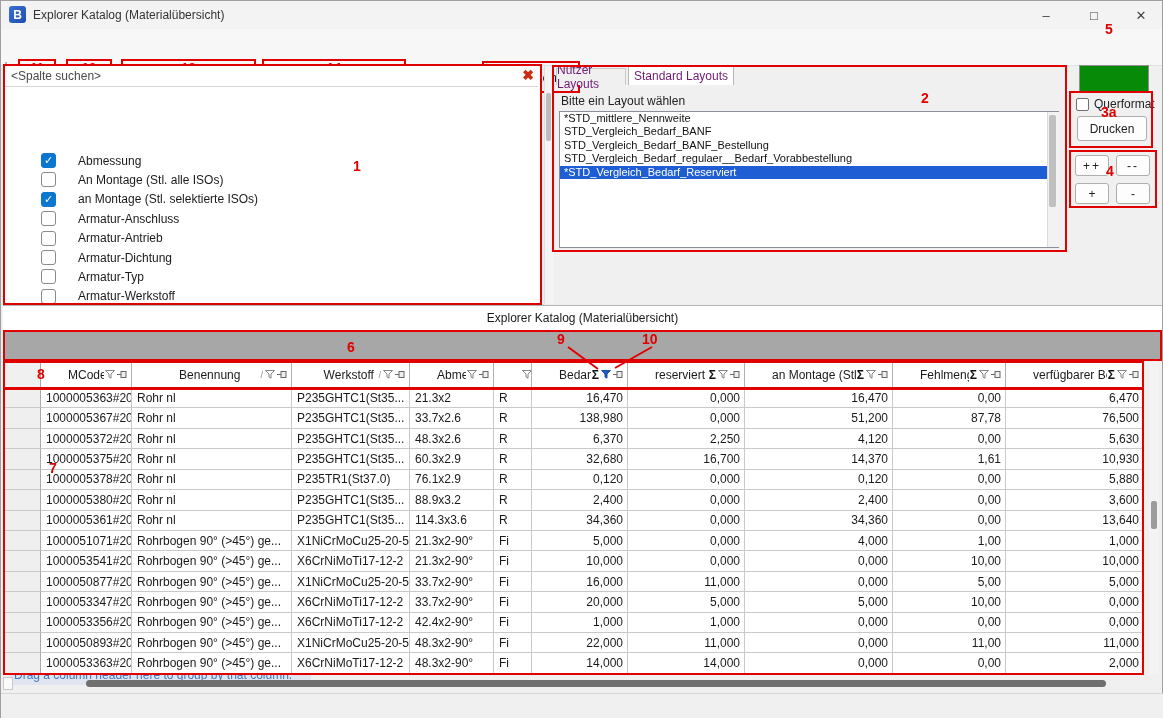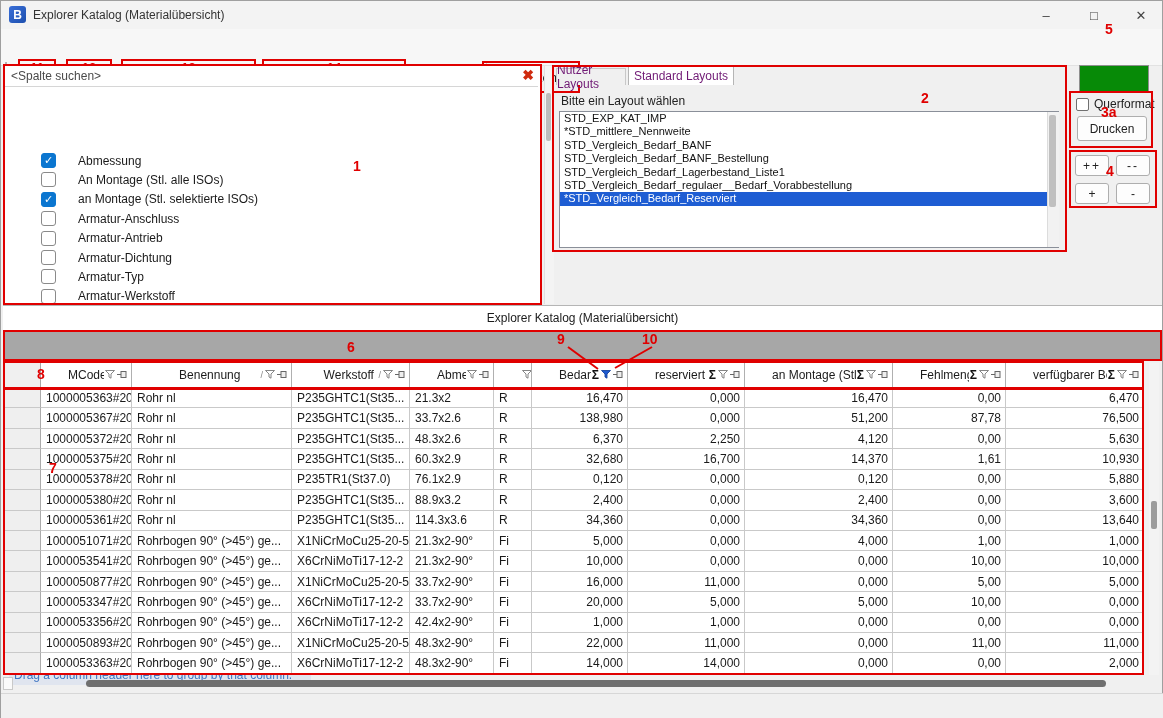--- a/index.html
+++ b/index.html
@@ -222,25 +222,23 @@
       </div>
 
   </div>
   <div id="lp-scroll"></div>
   <div id="lp-thumb"></div>
 
   <div class="tab" id="tab-nutzer">Nutzer Layouts</div>
   <div class="tab" id="tab-standard">Standard Layouts</div>
   <div id="layout-prompt">Bitte ein Layout wählen</div>
   <div id="layout-list">
-      <div class="lay-item">STD_EXP_KAT_IMP</div>
       <div class="lay-item">*STD_mittlere_Nennweite</div>
       <div class="lay-item">STD_Vergleich_Bedarf_BANF</div>
       <div class="lay-item">STD_Vergleich_Bedarf_BANF_Bestellung</div>
-      <div class="lay-item">STD_Vergleich_Bedarf_Lagerbestand_Liste1</div>
       <div class="lay-item">STD_Vergleich_Bedarf_regulaer__Bedarf_Vorabbestellung</div>
       <div class="lay-item sel">*STD_Vergleich_Bedarf_Reserviert</div>
     </div>
   <div id="ll-scroll"></div>
   <div id="ll-thumb"></div>
 
   <div id="querformat-row">
     <span id="querformat-cb"></span>
     <span id="querformat-lab">Querformat</span>
   </div>

